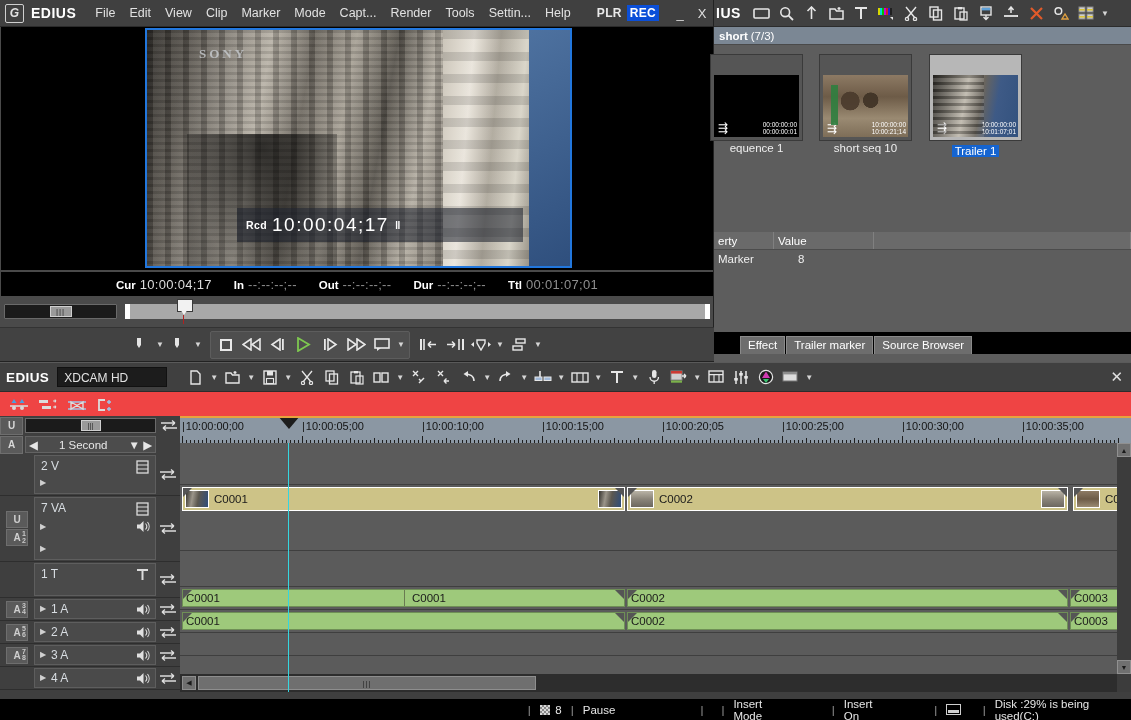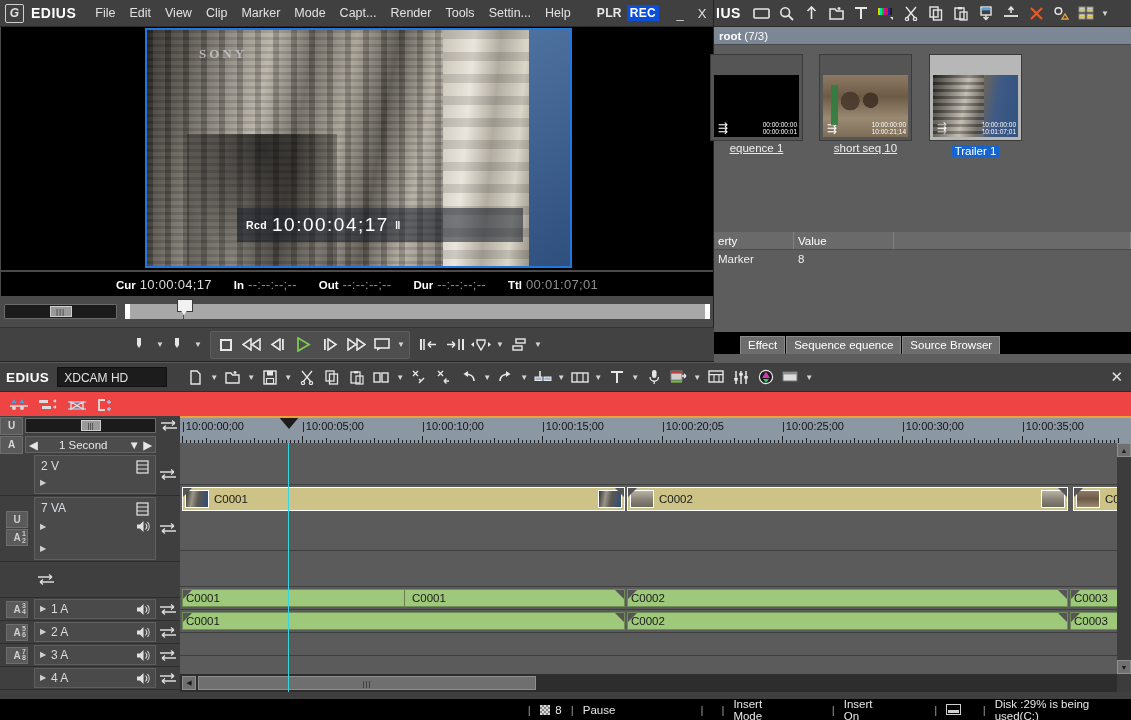--- a/index.html
+++ b/index.html
@@ -183,21 +183,21 @@
     content:""; position:absolute; left:0; top:0; width:60%; height:100%;
     background:repeating-linear-gradient(to bottom, rgba(0,0,0,.25) 0 3px, rgba(255,255,255,.10) 3px 7px);
   }
   .pic-tc {
     position:absolute; right:2px; bottom:2px; font-size:6.5px; line-height:7px;
     color:#fff; text-align:right; font-family:"Liberation Sans", sans-serif;
   }
   .pic-glyph { position:absolute; left:4px; bottom:3px; color:#fff; font-size:12px; line-height:12px;}
   .bin-label { text-align:center; font-size:11.5px; color:#efefef; margin-top:4px; }
   .bin-label.sel { background:#1564d0; color:#fff; display:inline-block; padding:0 3px; }
-  .bin-label-wrap{ text-align:center;text-decoration:underline; }
+  .bin-label-wrap{ text-align:center; }
 
   .bin-proptable { position:absolute; left:0; top:232px; width:417px; height:100px; background:#5d5d5d; }
   .prop-head { display:flex; height:18px; background:#6a6a6a; border-bottom:1px solid #4c4c4c; }
   .prop-h { font-size:11.5px; color:#fff; padding-left:4px; border-right:1px solid #808080; display:flex; align-items:center; }
   .prop-row { display:flex; height:18px; }
   .prop-c { font-size:11.5px; color:#efefef; padding-left:4px; display:flex; align-items:center; }
 
   .bin-tabs {
     position:absolute; left:0; top:332px; width:417px; height:22px; background:#000;
     display:flex; align-items:flex-end; padding-left:26px;
@@ -599,21 +599,21 @@
           <rect x="1" y="3" width="6" height="1.6" fill="#d8c23a"></rect>
             <rect x="9" y="3" width="6" height="1.6" fill="#d8c23a"></rect>
           <rect x="1" y="10" width="6" height="1.6" fill="#d8c23a"></rect>
             <rect x="9" y="10" width="6" height="1.6" fill="#d8c23a"></rect>
         </svg>
       </div>
       <div class="tcaret">▼</div>
     </div>
 
     <div class="bin-path">
-      <b>root</b>
+      <b>short</b>
       <span>(7/3)</span>
     </div>
 
     <div class="bin-items">
       <div class="bin-item" style="left:-4px">
         <div class="bin-thumb">
           <div class="bin-pic pic-black">
             <span class="pic-glyph">⇶</span>
             <div class="pic-tc">
               <div>00:00:00:00</div>
@@ -647,33 +647,33 @@
             </div>
           </div>
         </div>
         <div class="bin-label-wrap"><span class="bin-label sel">Trailer 1</span></div>
       </div>
       <div class="bin-scrollcol"></div>
     </div>
 
     <div class="bin-proptable">
       <div class="prop-head">
-        <div class="prop-h" style="width:80px">erty</div>
+        <div class="prop-h" style="width:60px">erty</div>
         <div class="prop-h" style="width:100px">Value</div>
         <div class="prop-h" style="flex:1"></div>
       </div>
       <div class="prop-row">
         <div class="prop-c" style="width:80px">Marker</div>
         <div class="prop-c" style="width:100px">8</div>
       </div>
     </div>
 
     <div class="bin-tabs">
       <div class="bin-tab">Effect</div>
-      <div class="bin-tab">Sequence equence</div>
+      <div class="bin-tab">Trailer marker</div>
       <div class="bin-tab">Source Browser</div>
     </div>
   </div>
 
   <div id="timeline">
 
     <div class="tl-titlebar">
       <div class="tl-edius">EDIUS</div>
       <div class="tl-preset">XDCAM HD</div>
       <div class="tl-tools">
@@ -924,20 +924,28 @@
           </div>
           <div class="tk-sync">
             <svg width="18" height="13" viewBox="0 0 18 13">
                 <path d="M1 4h14m0 0-3-2.6M15 4l-3 2.6M17 9H3m0 0 3-2.6M3 9l3 2.6" fill="none" stroke="#dcdcdc" stroke-width="1.3"></path>
               </svg>
           </div>
         </div>
 
         <div class="track" style="height:36px">
           <div class="tk-left"></div>
+          <div class="tk-main">
+            <div class="tk-name">1 T</div>
+            <div class="tk-glyph">
+              <svg width="13" height="13" viewBox="0 0 13 13">
+                  <path d="M1 2h11M6.5 2v10" stroke="#dcdcdc" stroke-width="2"></path>
+                </svg>
+            </div>
+          </div>
           <div class="tk-sync">
             <svg width="18" height="13" viewBox="0 0 18 13">
                 <path d="M1 4h14m0 0-3-2.6M15 4l-3 2.6M17 9H3m0 0 3-2.6M3 9l3 2.6" fill="none" stroke="#dcdcdc" stroke-width="1.3"></path>
               </svg>
           </div>
         </div>
 
         <div class="track" style="height:23px">
           <div class="tk-left">
             <div class="tk-btn chn">A<span class="chnum">3<br>4</span></div>

